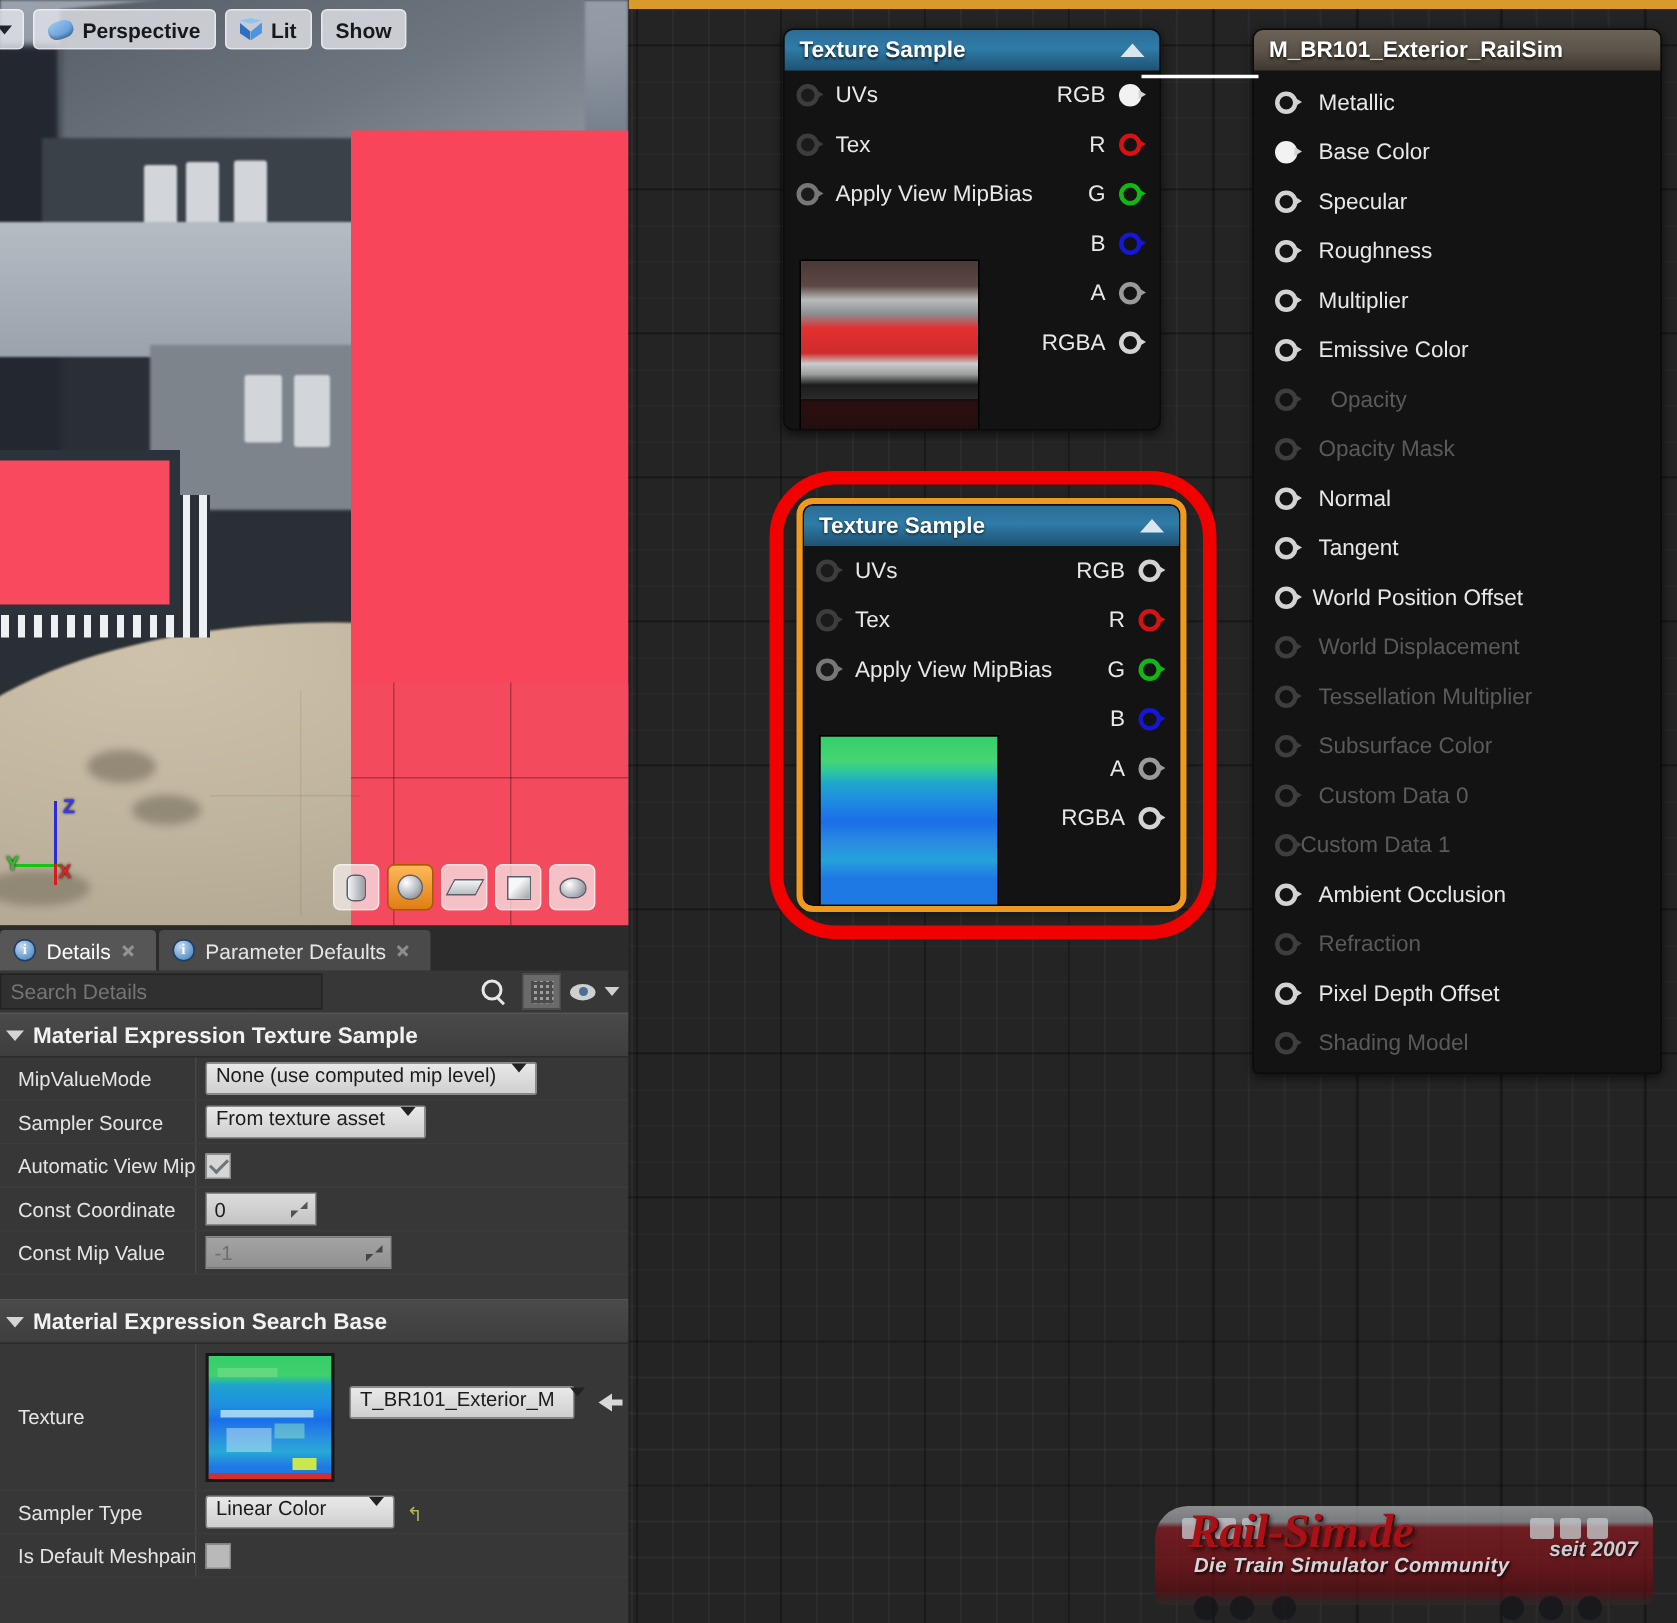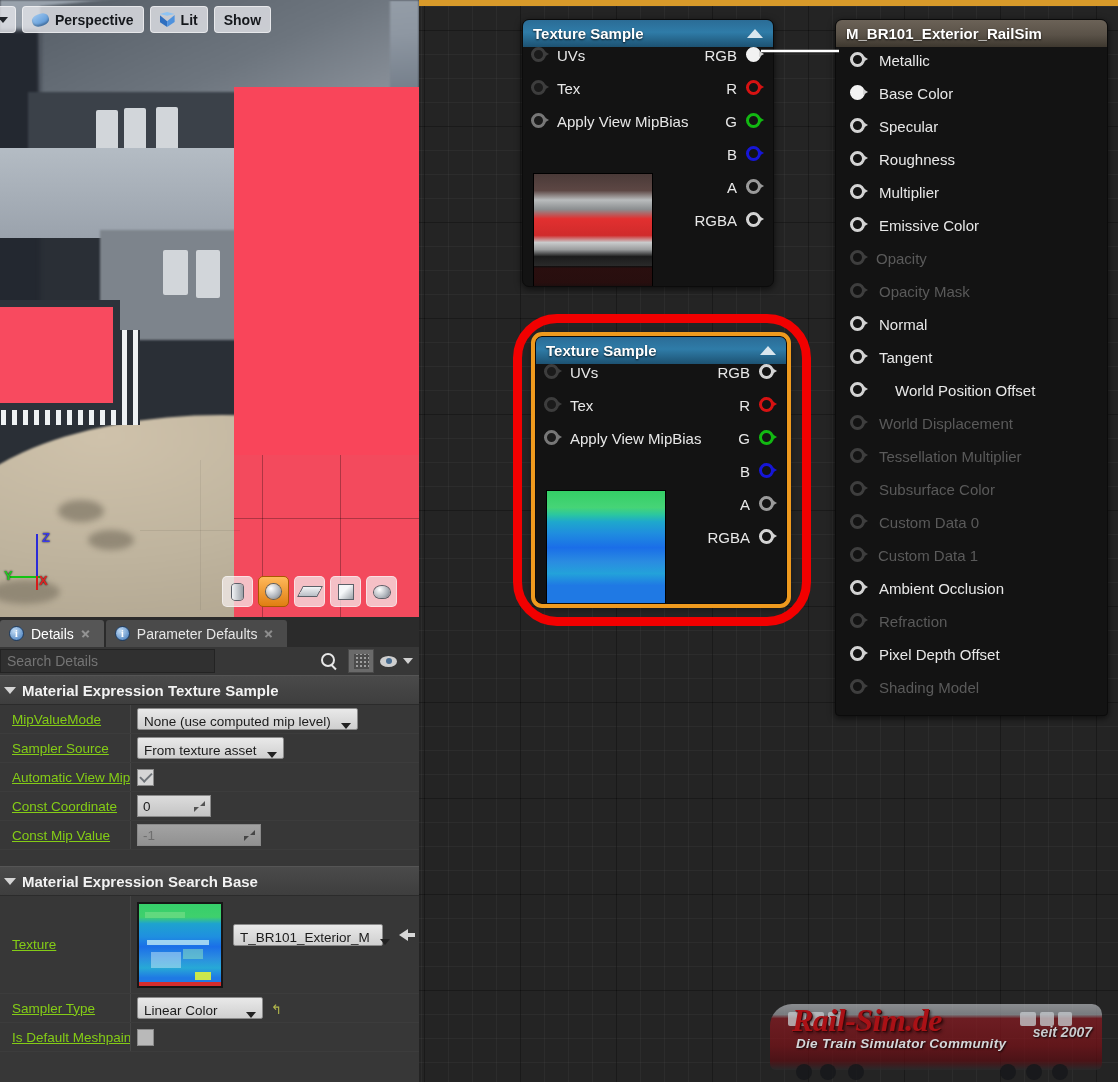--- a/index.html
+++ b/index.html
@@ -251,29 +251,29 @@
     width: 0; height: 0; border-left: 6px solid transparent;
     border-right: 6px solid transparent; border-top: 7px solid #d5d5d5;
   }
   .prow {
     display: flex; align-items: center;
     min-height: 29px;
     border-bottom: 1px solid #3c3c3c;
   }
   .pname {
     width: 130px; flex: none; padding-left: 12px;
-    color: #84cc16; font: 13.5px "Liberation Sans", sans-serif;
-    white-space: nowrap; overflow: hidden; text-decoration: underline;
+    color: #e5e5e5; font: 13.5px "Liberation Sans", sans-serif;
+    white-space: nowrap; overflow: hidden;
   }
   .pval {
     flex: 1; display: flex; align-items: center; gap: 8px;
     border-left: 1px solid #464646; padding-left: 6px; align-self: stretch;
   }
   .combo {
-    display: inline-flex; align-items: flex-end; gap: 10px;
+    display: inline-flex; align-items: flex-start; gap: 10px;
     height: 22px; padding: 0 6px;
     background: linear-gradient(180deg,#e9e9e9,#cfcfcf);
     border: 1px solid #8a8a8a; border-radius: 2px;
     color: #1b1b1b; font: 13.5px "Liberation Sans", sans-serif;
     white-space: nowrap;
   }
   .combo .cv { flex: 1; }
   .combo .cc {
     width:0;height:0;border-left:5px solid transparent;border-right:5px solid transparent;
     border-top:6px solid #222;
@@ -372,21 +372,21 @@
   .node-hdr.out {
     background: linear-gradient(180deg,#6b6257 0%, #5a5248 55%, #3e382f 100%);
   }
   .node-tri {
     width:0;height:0;border-left:8px solid transparent;border-right:8px solid transparent;
     border-bottom:9px solid #d9e6ee;
   }
   .node-body { padding: 7px 0 9px; position: relative; }
 
   .pinrow {
-    display: flex; align-items: flex-start; height: 33px; padding: 0 10px 0 8px;
+    display: flex; align-items: center; height: 33px; padding: 0 10px 0 8px;
   }
   .pinrow.out-side { justify-content: flex-end; }
   .plabel {
     color: #e8e8e8; font: 15px "Liberation Sans", sans-serif;
   }
   .plabel.dim { color: #5a5a5a; }
 
   
   .pin {
     width: 17px; height: 15px; position: relative; flex: none;
@@ -919,21 +919,21 @@
               <i class="ring"></i>
               <i class="tip"></i>
             </span>
           <span class="plabel" style="margin-left:12px">Emissive Color</span>
         </div>
         <div class="pinrow" style="height:33px;padding-left:14px">
           <span class="pin dimpin">
               <i class="ring"></i>
               <i class="tip"></i>
             </span>
-          <span class="plabel dim" style="margin-left:9px">Opacity</span>
+          <span class="plabel dim" style="margin-left:20px">Opacity</span>
         </div>
         <div class="pinrow" style="height:33px;padding-left:14px">
           <span class="pin dimpin">
               <i class="ring"></i>
               <i class="tip"></i>
             </span>
           <span class="plabel dim" style="margin-left:12px">Opacity Mask</span>
         </div>
         <div class="pinrow" style="height:33px;padding-left:14px">
           <span class="pin">
@@ -947,21 +947,21 @@
               <i class="ring"></i>
               <i class="tip"></i>
             </span>
           <span class="plabel" style="margin-left:12px">Tangent</span>
         </div>
         <div class="pinrow" style="height:33px;padding-left:14px">
           <span class="pin">
               <i class="ring"></i>
               <i class="tip"></i>
             </span>
-          <span class="plabel" style="margin-left:28px">World Position Offset</span>
+          <span class="plabel" style="margin-left:8px">World Position Offset</span>
         </div>
         <div class="pinrow" style="height:33px;padding-left:14px">
           <span class="pin dimpin">
               <i class="ring"></i>
               <i class="tip"></i>
             </span>
           <span class="plabel dim" style="margin-left:12px">World Displacement</span>
         </div>
         <div class="pinrow" style="height:33px;padding-left:14px">
           <span class="pin dimpin">
@@ -982,21 +982,21 @@
               <i class="ring"></i>
               <i class="tip"></i>
             </span>
           <span class="plabel dim" style="margin-left:12px">Custom Data 0</span>
         </div>
         <div class="pinrow" style="height:33px;padding-left:14px">
           <span class="pin dimpin">
               <i class="ring"></i>
               <i class="tip"></i>
             </span>
-          <span class="plabel dim" style="margin-left:11px">Custom Data 1</span>
+          <span class="plabel dim" style="margin-left:0">Custom Data 1</span>
         </div>
         <div class="pinrow" style="height:33px;padding-left:14px">
           <span class="pin">
               <i class="ring"></i>
               <i class="tip"></i>
             </span>
           <span class="plabel" style="margin-left:12px">Ambient Occlusion</span>
         </div>
         <div class="pinrow" style="height:33px;padding-left:14px">
           <span class="pin dimpin">

